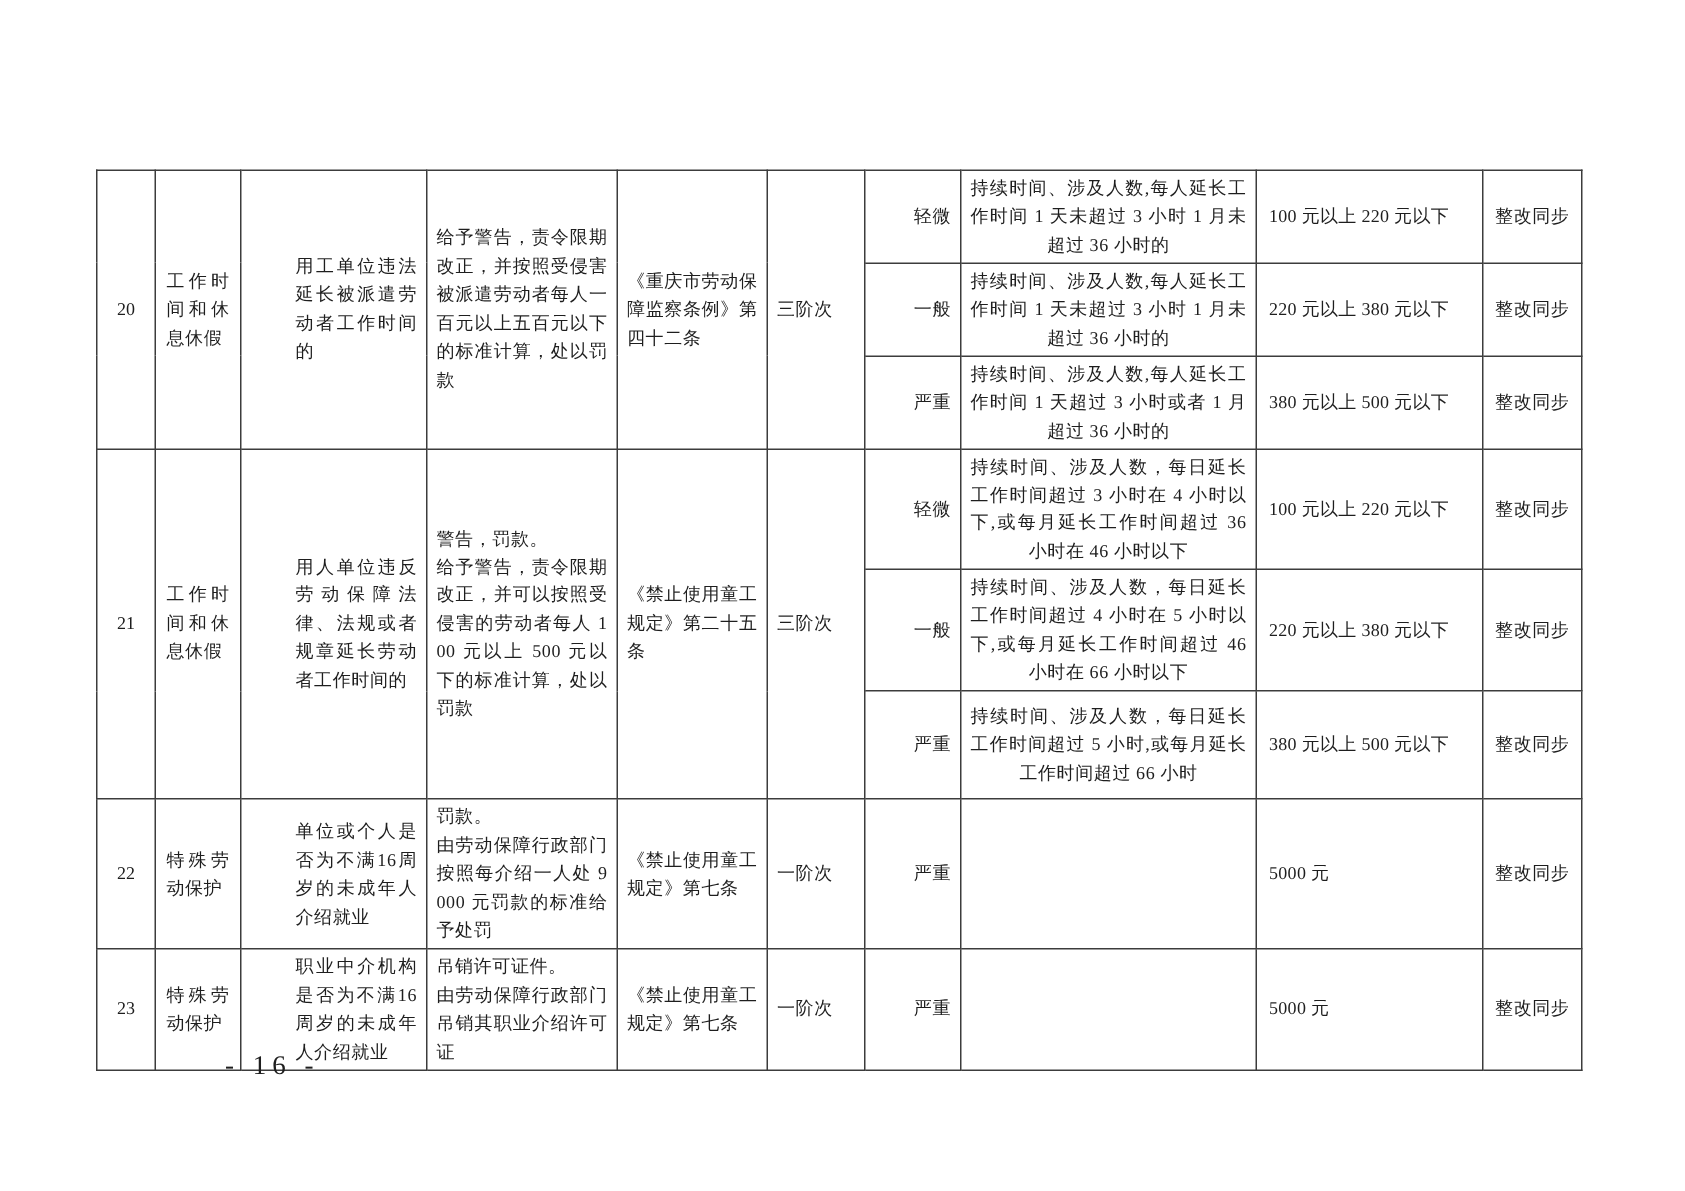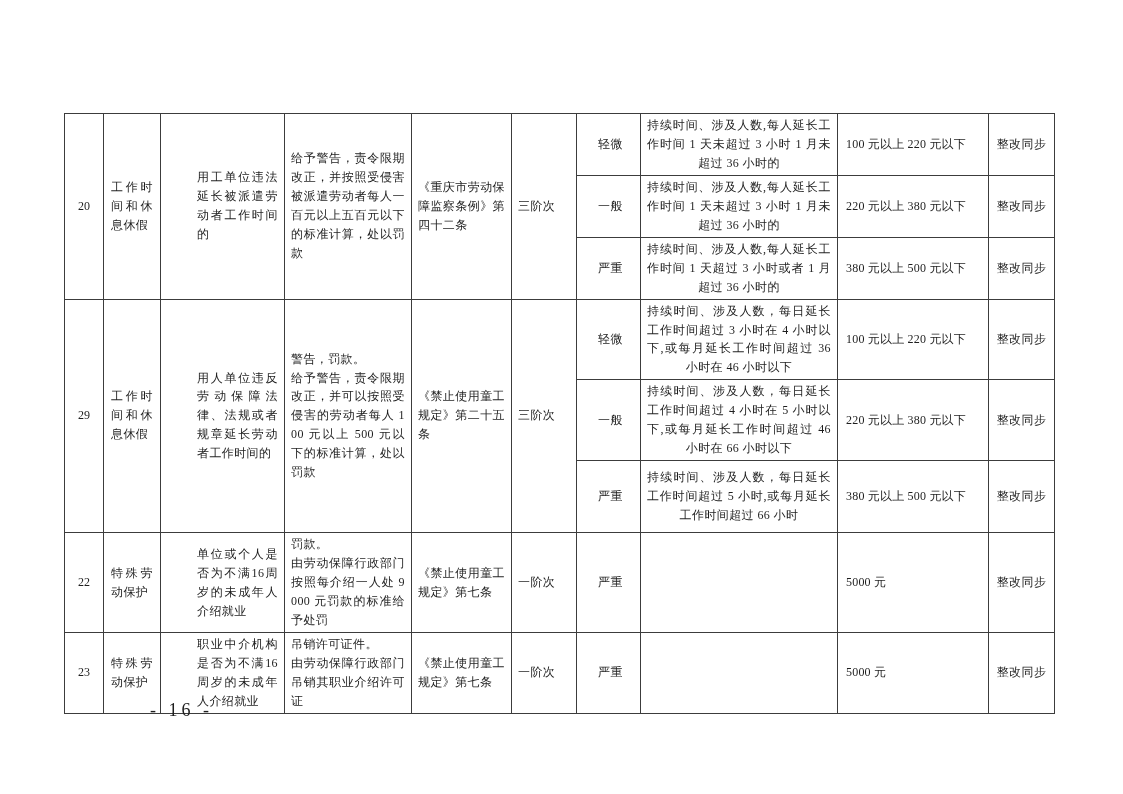--- a/index.html
+++ b/index.html
@@ -32,21 +32,21 @@
     word-break: break-all;
     overflow: hidden;
   }
   td.c-id    { text-align: center; letter-spacing: 0; }
   td.c-cat   { text-align: justify; text-align-last: left; padding: 2px 7px; }
   td.c-viol  { text-align: justify; text-align-last: left; padding-left: 36px; }
   td.c-pen   { text-align: justify; text-align-last: left; font-family: Liberation Serif, serif; }
   td.c-pen .pen-line { text-align: justify; text-align-last: left; }
   td.c-basis { text-align: justify; text-align-last: left; }
   td.c-tier  { }
-  td.c-sev   { text-align: center; padding-left: 10px; }
+  td.c-sev   { text-align: right; padding-left: 10px; }
   td.c-cond  { text-align: justify; text-align-last: center; margin-left: 29px; }
   td.c-fine  { text-align: left; padding-left: 8px; white-space: nowrap; letter-spacing: 0.2px; font-family: Liberation Serif, serif; }
   td.c-rect  { text-align: center; white-space: nowrap; font-family: Liberation Serif, serif; }
   .page-footer {
     position: absolute;
     left: 128px;
     top: 700px;
     font-size: 18px;
     letter-spacing: 4px;
     color: #1e1e1e;
@@ -92,21 +92,21 @@
       <td class="c-rect">整改同步</td>
     </tr>
     <tr style="height:58px;">
       <td class="c-sev">严重</td>
       <td class="c-cond">持续时间、涉及人数,每人延长工作时间 1 天超过 3 小时或者 1 月超过 36 小时的</td>
       <td class="c-fine">380 元以上 500 元以下</td>
       <td class="c-rect">整改同步</td>
     </tr>
 
     <tr style="height:73px;">
-      <td class="c-id" rowspan="3">29</td>
+      <td class="c-id" rowspan="3">21</td>
       <td class="c-cat" rowspan="3">工作时间和休息休假</td>
       <td class="c-viol" rowspan="3">用人单位违反劳动保障法律、法规或者规章延长劳动者工作时间的</td>
       <td class="c-pen" rowspan="3">
         <div class="pen-line">警告，罚款。</div>
         <div class="pen-line">给予警告，责令限期改正，并可以按照受侵害的劳动者每人 100 元以上 500 元以下的标准计算，处以罚款</div>
       </td>
       <td class="c-basis" rowspan="3">《禁止使用童工规定》第二十五条</td>
       <td class="c-tier" rowspan="3">三阶次</td>
       <td class="c-sev">轻微</td>
       <td class="c-cond">持续时间、涉及人数，每日延长工作时间超过 3 小时在 4 小时以下,或每月延长工作时间超过 36 小时在 46 小时以下</td>

